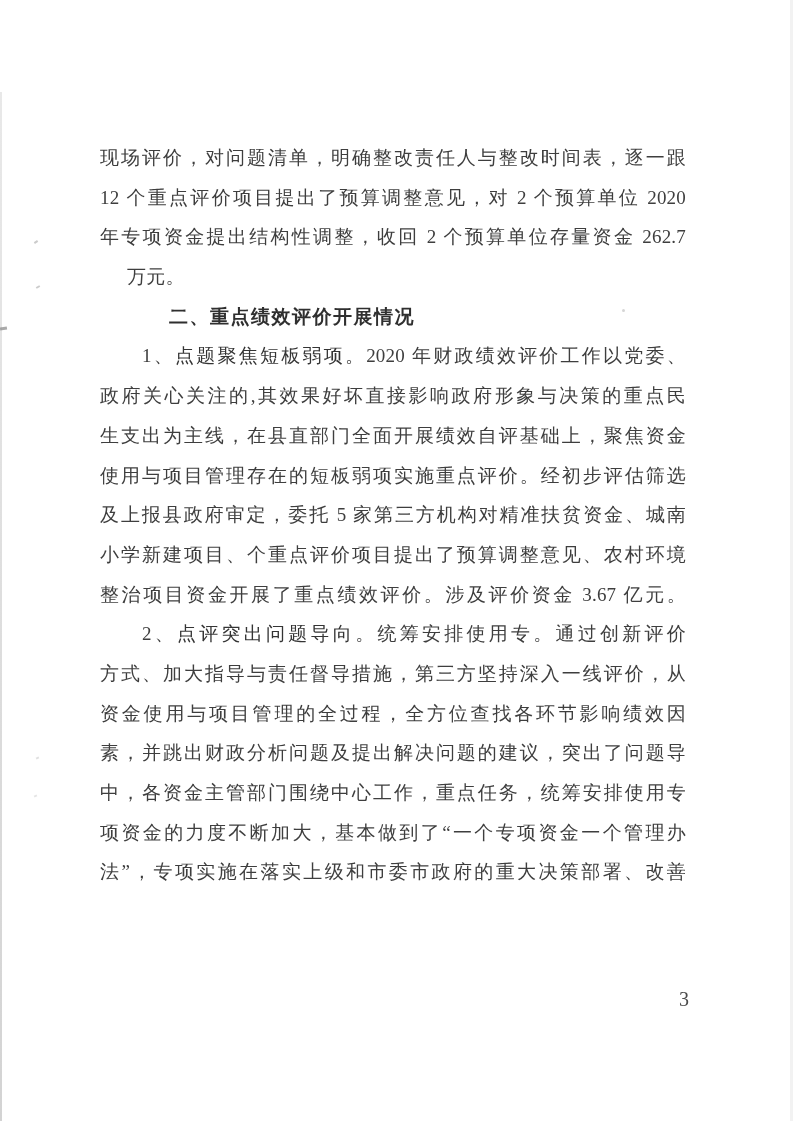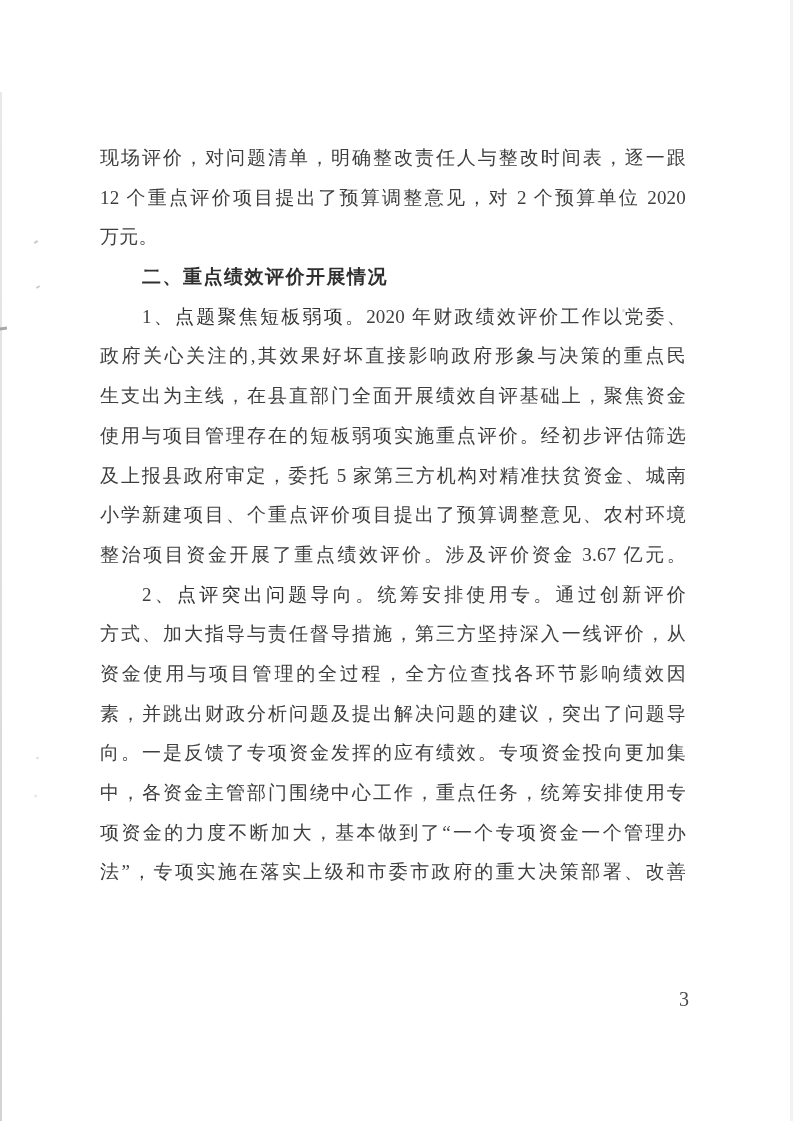--- a/index.html
+++ b/index.html
@@ -23,20 +23,21 @@
     height:39.7px;
     line-height:39.7px;
     text-align:justify;
     text-align-last:justify;
     text-justify:inter-character;
     letter-spacing:0.2px;
   }
   .line.last{
     text-align:left;
     text-align-last:left;
+    margin-left:27px;
   }
   .indent{text-indent:42px;}
   .heading{
     font-weight:700;
     color:#2f2f2f;
     font-family:"Liberation Sans","DejaVu Sans",sans-serif;
     letter-spacing:1.5px;
   }
   .b{font-weight:400;color:#343434;}
   .pagenum{
@@ -78,37 +79,37 @@
   <div class="speck s1"></div>
   <div class="speck s2"></div>
   <div class="speck s3"></div>
   <div class="speck s4"></div>
   <div class="speck s5"></div>
 
   <div class="textblock">
 
     <div class="line">现场评价，对问题清单，明确整改责任人与整改时间表，逐一跟</div>
     <div class="line">12 个重点评价项目提出了预算调整意见，对 2 个预算单位 2020</div>
+    <div class="line">年专项资金提出结构性调整，收回 2 个预算单位存量资金 262.7</div>
     <div class="line last">万元。</div>
 
     <div class="line last heading indent">二、重点绩效评价开展情况</div>
 
     <div class="line indent"><span>1、</span><span class="b">点题聚焦短板弱项</span><span>。2020 年财政绩效评价工作以党委、</span></div>
     <div class="line">政府关心关注的,其效果好坏直接影响政府形象与决策的重点民</div>
     <div class="line">生支出为主线，在县直部门全面开展绩效自评基础上，聚焦资金</div>
     <div class="line">使用与项目管理存在的短板弱项实施重点评价。经初步评估筛选</div>
     <div class="line">及上报县政府审定，委托 5 家第三方机构对精准扶贫资金、城南</div>
     <div class="line">小学新建项目、个重点评价项目提出了预算调整意见、农村环境</div>
     <div class="line">整治项目资金开展了重点绩效评价。涉及评价资金 3.67 亿元。</div>
 
     <div class="line indent"><span>2、</span><span class="b">点评突出问题导向</span><span>。统筹安排使用专。通过创新评价</span></div>
     <div class="line">方式、加大指导与责任督导措施，第三方坚持深入一线评价，从</div>
     <div class="line">资金使用与项目管理的全过程，全方位查找各环节影响绩效因</div>
     <div class="line">素，并跳出财政分析问题及提出解决问题的建议，突出了问题导</div>
-    <div class="line">向。一是反馈了专项资金发挥的应有绩效。专项资金投向更加集</div>
     <div class="line">中，各资金主管部门围绕中心工作，重点任务，统筹安排使用专</div>
     <div class="line">项资金的力度不断加大，基本做到了“一个专项资金一个管理办</div>
     <div class="line">法”，专项实施在落实上级和市委市政府的重大决策部署、改善</div>
 
   </div>
 
   <div class="pagenum">3</div>
 
 </div>
 

